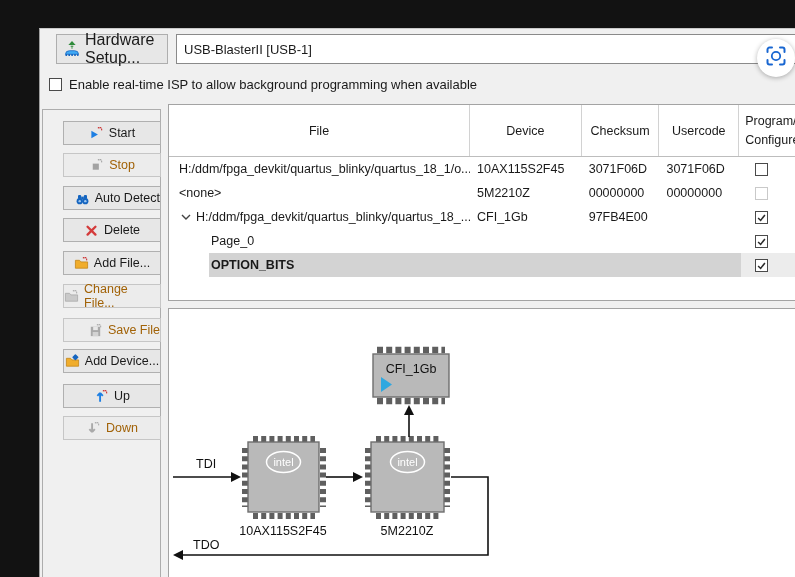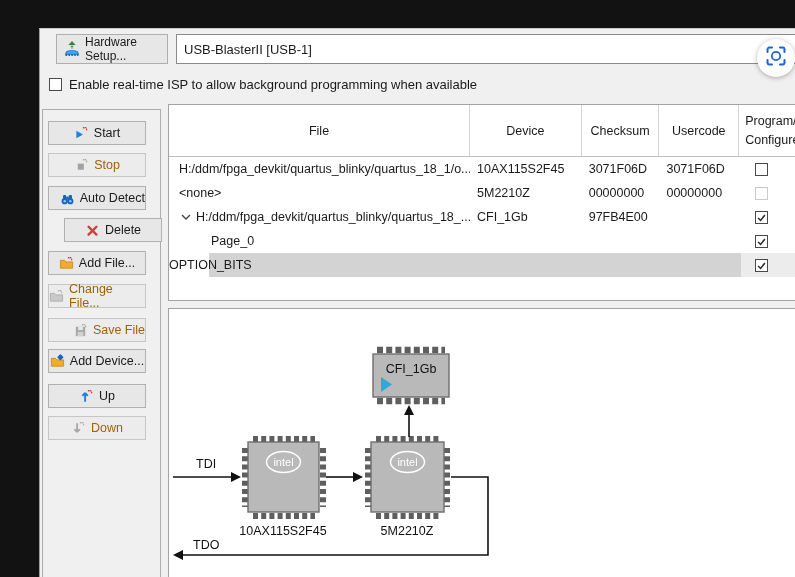--- a/index.html
+++ b/index.html
@@ -13,21 +13,21 @@
   .window {
     position:absolute; left:39px; top:28px; width:756px; height:549px;
     background:#f0f0f0; border-left:1px solid #9f9f9f; border-top:1px solid #c9c9c9;
     overflow:hidden;
   }
   
   .hw-btn {
     position:absolute; left:16px; top:5px; width:112px; height:30px;
     background:#e7e7e7; border:1px solid #aeaeae;
     display:flex; align-items:center; gap:4px; padding:0 6px;
-    font-size:12px; cursor:default;
+    font-size:16px; cursor:default;
   }
   .hw-btn .ic { width:18px; height:18px; flex:0 0 auto; }
   .hw-field {
     position:absolute; left:136px; top:5px; width:640px; height:30px;
     background:#ffffff; border:1px solid #8a8a8a;
     display:flex; align-items:center; padding:0 7px; font-size:13px;
   }
   .isp-row { position:absolute; left:9px; top:47px; height:16px; display:flex; align-items:center; gap:7px; font-size:13px; }
   .cbox {
     width:13px; height:13px; background:#fff; border:1px solid #4a4a4a; display:inline-flex;
@@ -42,21 +42,21 @@
     background:#fff; box-shadow:0 1px 5px rgba(0,0,0,.3);
     display:flex; align-items:center; justify-content:center;
   }
   .capture svg { width:22px; height:22px; }
   
   .side-frame {
     position:absolute; left:2px; top:80px; width:119px; height:480px;
     border:1px solid #adadad; background:#f0f0f0;
   }
   .sbtn {
-    position:absolute; left:8px; width:98px; height:24px;
+    position:absolute; left:23px; width:98px; height:24px;
     background:#e7e7e7; border:1px solid #b0b0b0;
     display:flex; align-items:center; justify-content:center; gap:5px;
     font-size:12.5px; color:#1a1a1a; cursor:default;
   }
   .sbtn .ic { width:15px; height:15px; flex:0 0 auto; }
   .sbtn.disabled { background:#ececec; border-color:#c6c6c6; color:#a16207; }
   
   .tpanel {
     position:absolute; left:128px; top:75px; width:640px; height:197px;
     background:#fff; border:1px solid #a3a3a3;
@@ -155,21 +155,21 @@
               <rect x="6.6" y="6" width="2.8" height="3"></rect>
               <circle cx="5" cy="10.8" r="3.3"></circle>
               <circle cx="11" cy="10.8" r="3.3"></circle>
             </g>
             <circle cx="5" cy="10.8" r="1.3" fill="#9fc7ef"></circle>
             <circle cx="11" cy="10.8" r="1.3" fill="#9fc7ef"></circle>
           </svg></span>
     <span class="lbl">Auto Detect</span>
   </div>
 
-  <div class="sbtn" style="top: 189px; margin-left: 16px;">
+  <div class="sbtn" style="top: 189px;">
     <span class="ic"><svg viewBox="0 0 16 16">
             <path d="M3.8 4l8.4 8.4M12.2 4L3.8 12.4" stroke="#d43b3b" stroke-width="2.5" stroke-linecap="round"></path>
           </svg></span>
     <span class="lbl">Delete</span>
   </div>
 
   <div class="sbtn" style="top: 222px;">
     <span class="ic"><svg viewBox="0 0 16 16">
             <path d="M1.5 13V4.6h4.4l1.5 1.7h7.1V13z" fill="#f0ad2c" stroke="#c68a1f" stroke-width="0.9"></path>
             <g stroke="#cc2a2a" stroke-width="1.1" fill="none">
@@ -314,21 +314,21 @@
     <div class="c-prog">
       <span class="cbox on">
         <svg width="11" height="11" viewBox="0 0 13 13">
                 <polyline points="2.5,7 5.5,10 10.5,3.5" fill="none" stroke="#2b2b2b" stroke-width="1.8"></polyline>
               </svg>
       </span>
     </div>
   </div>
 
   <div class="trow selected">
-    <div class="c-file" style="">
+    <div class="c-file" style="padding-left: 42px; font-weight: bold;">
 
       <span class="ftext">OPTION_BITS</span>
     </div>
     <div class="cell c-dev"></div>
     <div class="cell c-chk"></div>
     <div class="cell c-usr"></div>
     <div class="c-prog">
       <span class="cbox on">
         <svg width="11" height="11" viewBox="0 0 13 13">
                 <polyline points="2.5,7 5.5,10 10.5,3.5" fill="none" stroke="#2b2b2b" stroke-width="1.8"></polyline>

